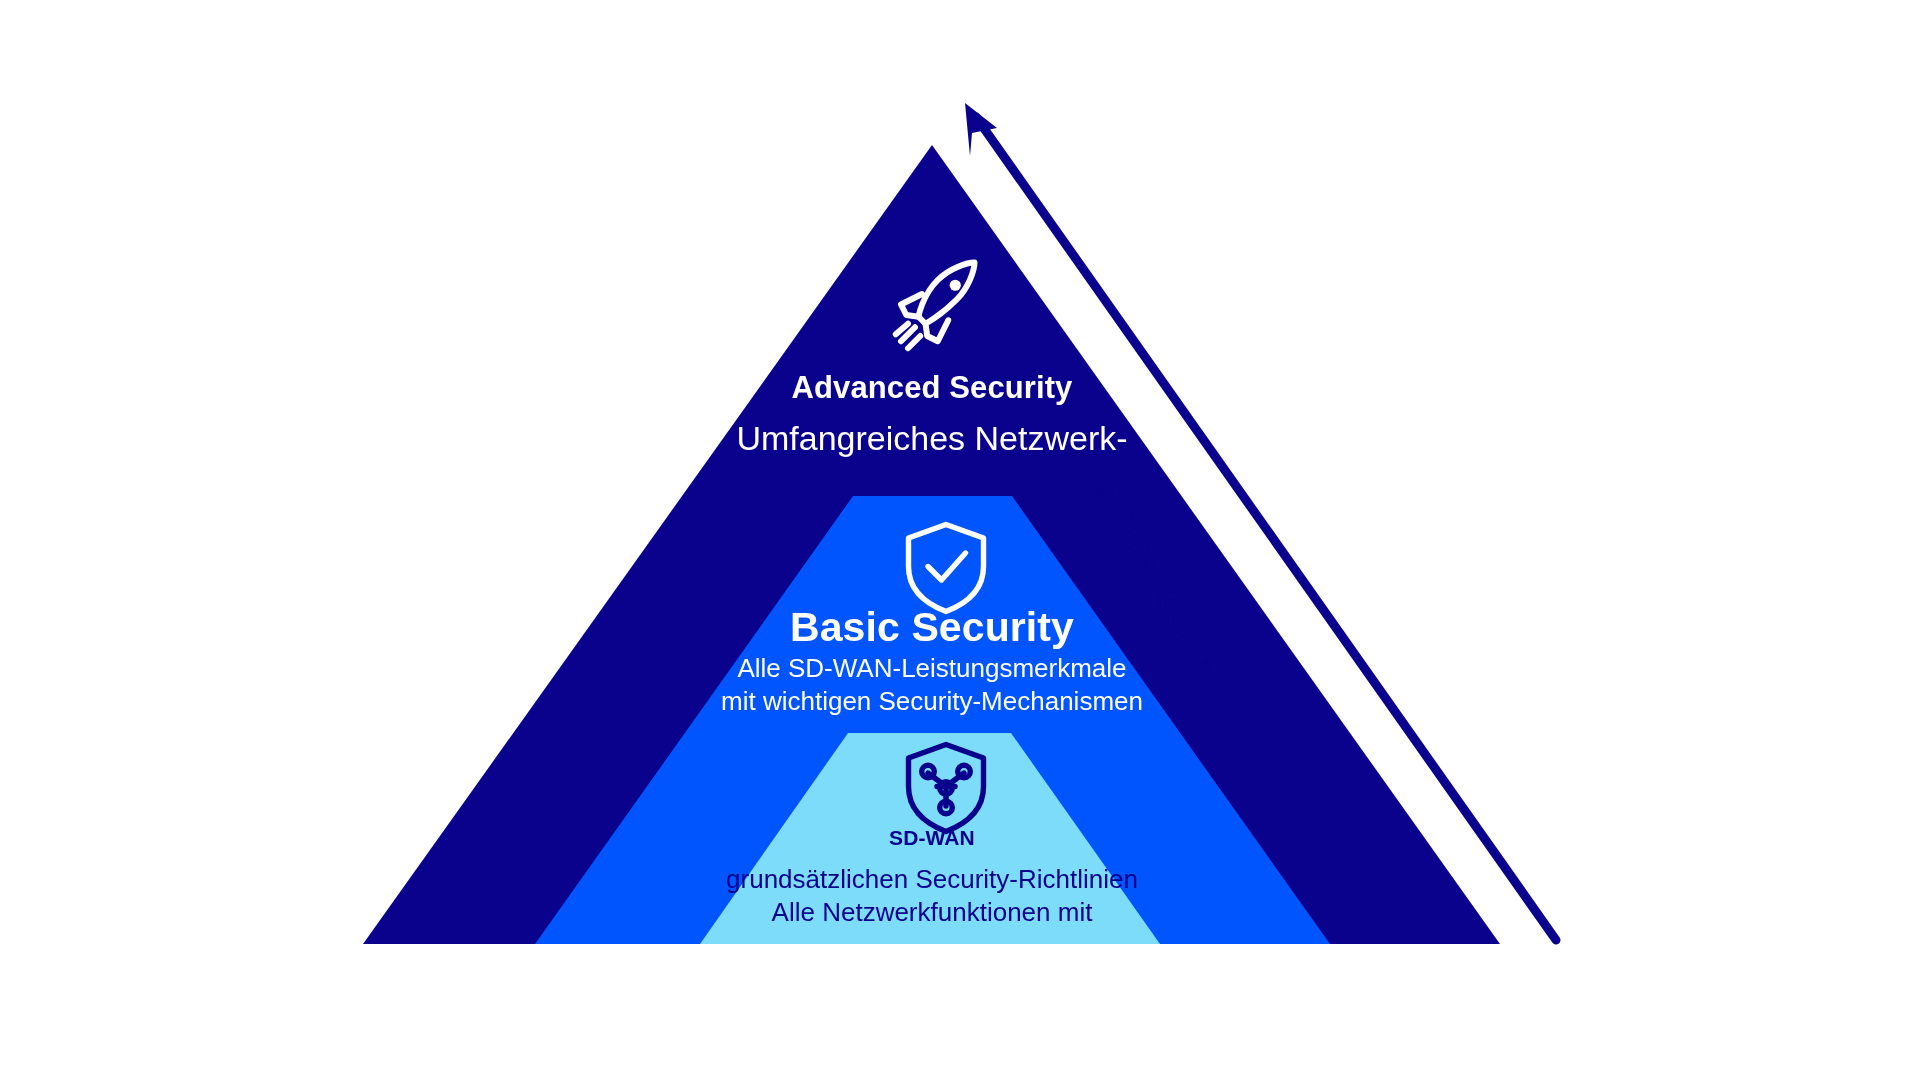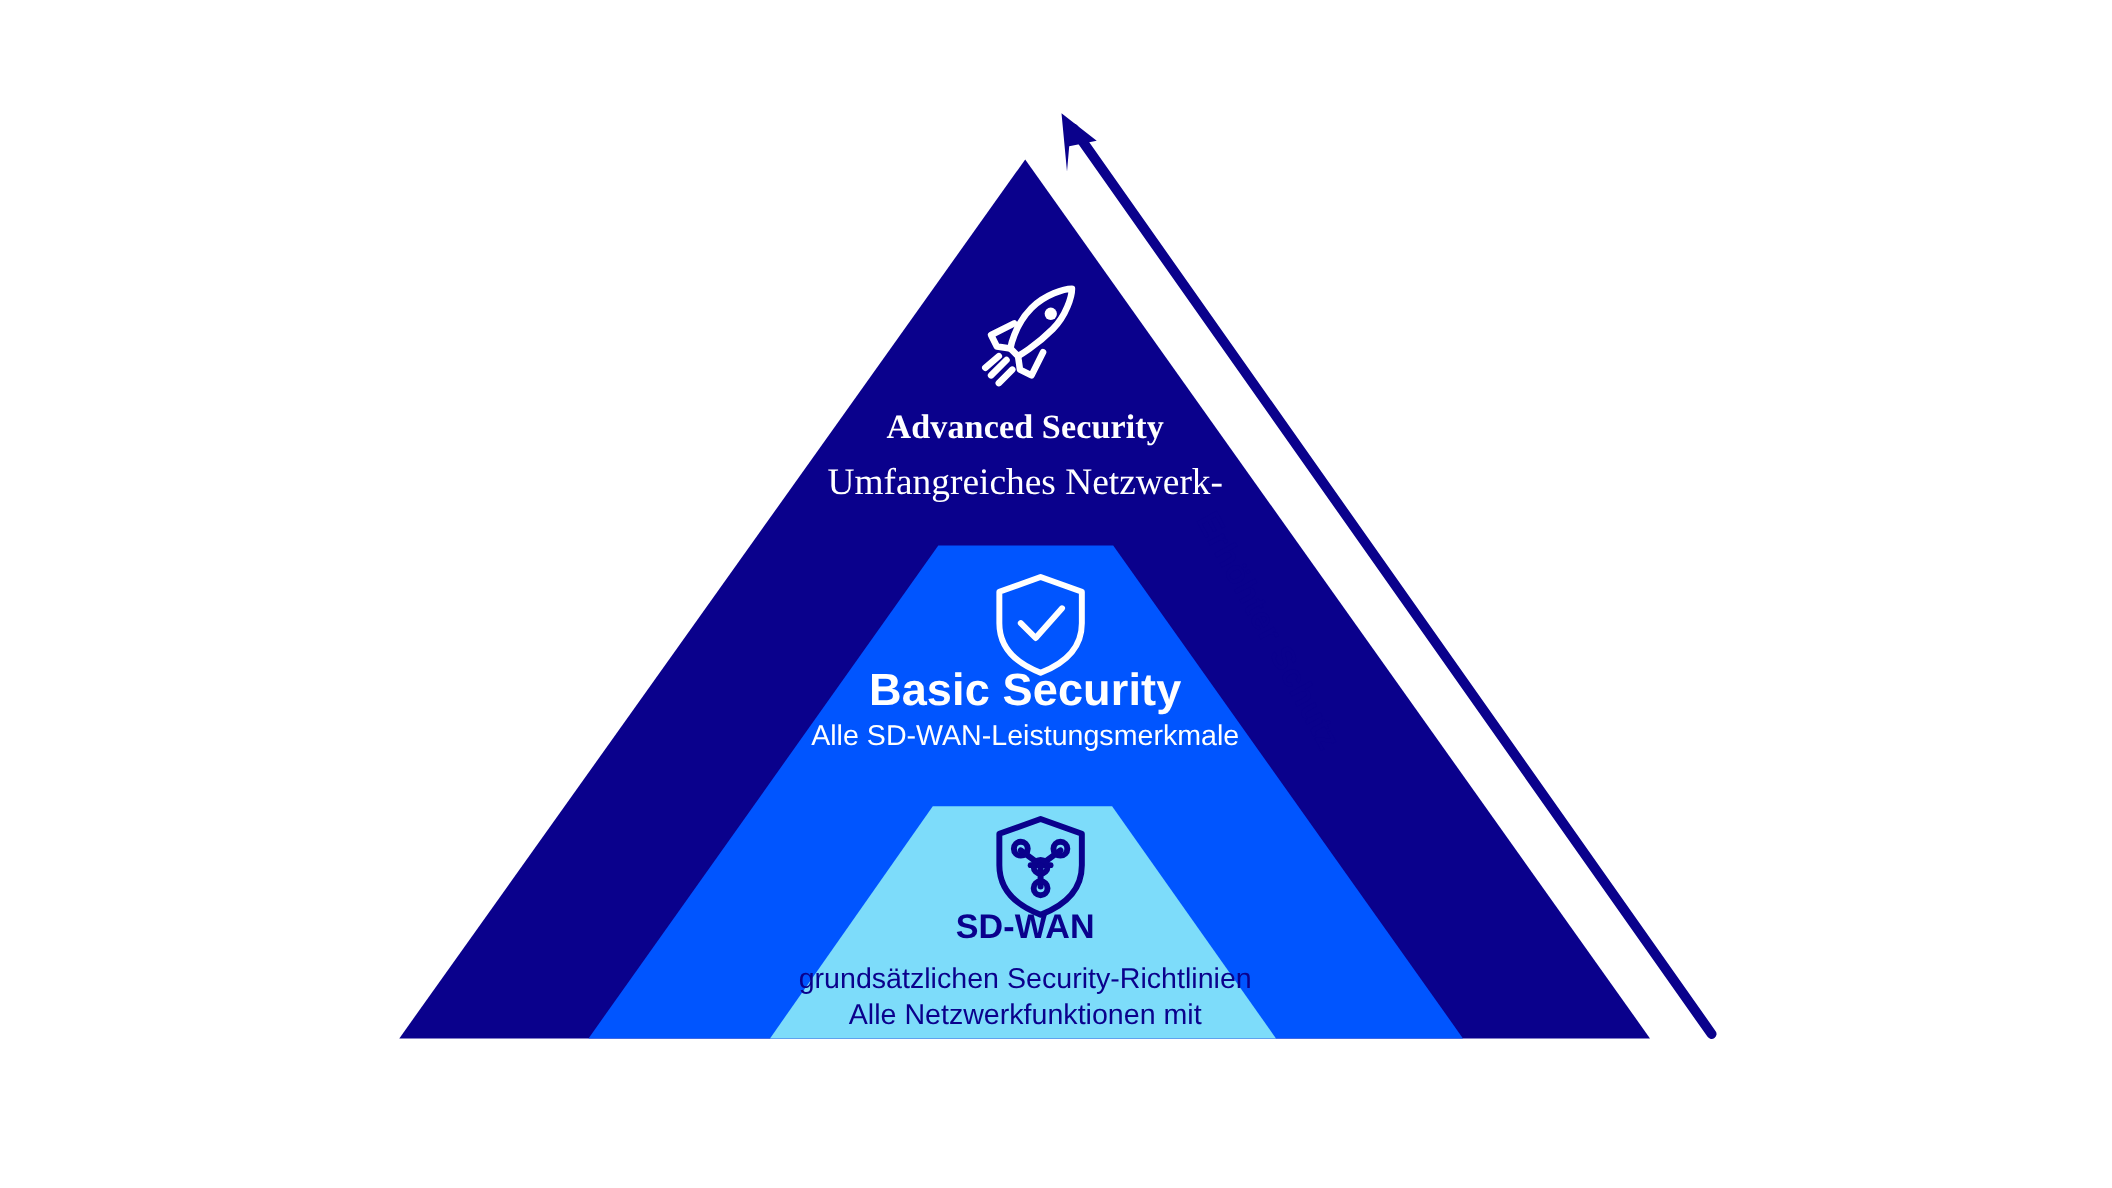--- a/index.html
+++ b/index.html
@@ -37,21 +37,20 @@
   .tier-desc {
     font-weight: normal;
     line-height: 1.28;
   }
   
   #tier-advanced-text {
     left: 660px;
     top: 372px;
     width: 544px;
     color: #ffffff;
-    font-family: Liberation Serif, serif;
   }
   #tier-advanced-text .tier-title { font-size: 31px; }
   #tier-advanced-text .tier-desc  { font-size: 34px; margin-top: 14px; }
 
   
   #tier-basic-text {
     left: 610px;
     top: 607px;
     width: 644px;
     color: #ffffff;
@@ -59,21 +58,21 @@
   #tier-basic-text .tier-title { font-size: 41px; }
   #tier-basic-text .tier-desc  { font-size: 26px; margin-top: 4px; }
 
   
   #tier-sdwan-text {
     left: 650px;
     top: 827px;
     width: 564px;
     color: #0A018C;
   }
-  #tier-sdwan-text .tier-title { font-size: 31px; }
+  #tier-sdwan-text .tier-title { font-size: 21px; }
   #tier-sdwan-text .tier-desc  { font-size: 26px; margin-top: 15px; }
 
   .tier-icon {
     position: absolute;
   }
   #icon-rocket  { left: 880px; top: 252px; width: 112px; height: 112px; }
   #icon-shield-check { left: 898px; top: 518px; width: 96px; height: 100px; }
   #icon-shield-network { left: 898px; top: 738px; width: 96px; height: 100px; }
 
   
@@ -147,20 +146,21 @@
     <div class="tier-title">Advanced Security</div>
     <div class="tier-desc">
       <div>Umfangreiches Netzwerk-</div>
     </div>
   </div>
 
   <div id="tier-basic-text" class="tier-text">
     <div class="tier-title">Basic Security</div>
     <div class="tier-desc">
       <div>Alle SD-WAN-Leistungsmerkmale</div>
+      <div>mit wichtigen Security-Mechanismen</div>
     </div>
   </div>
 
   <div id="tier-sdwan-text" class="tier-text">
     <div class="tier-title">SD-WAN</div>
     <div class="tier-desc">
       <div>grundsätzlichen Security-Richtlinien</div>
       <div>Alle Netzwerkfunktionen mit</div>
     </div>
   </div>

